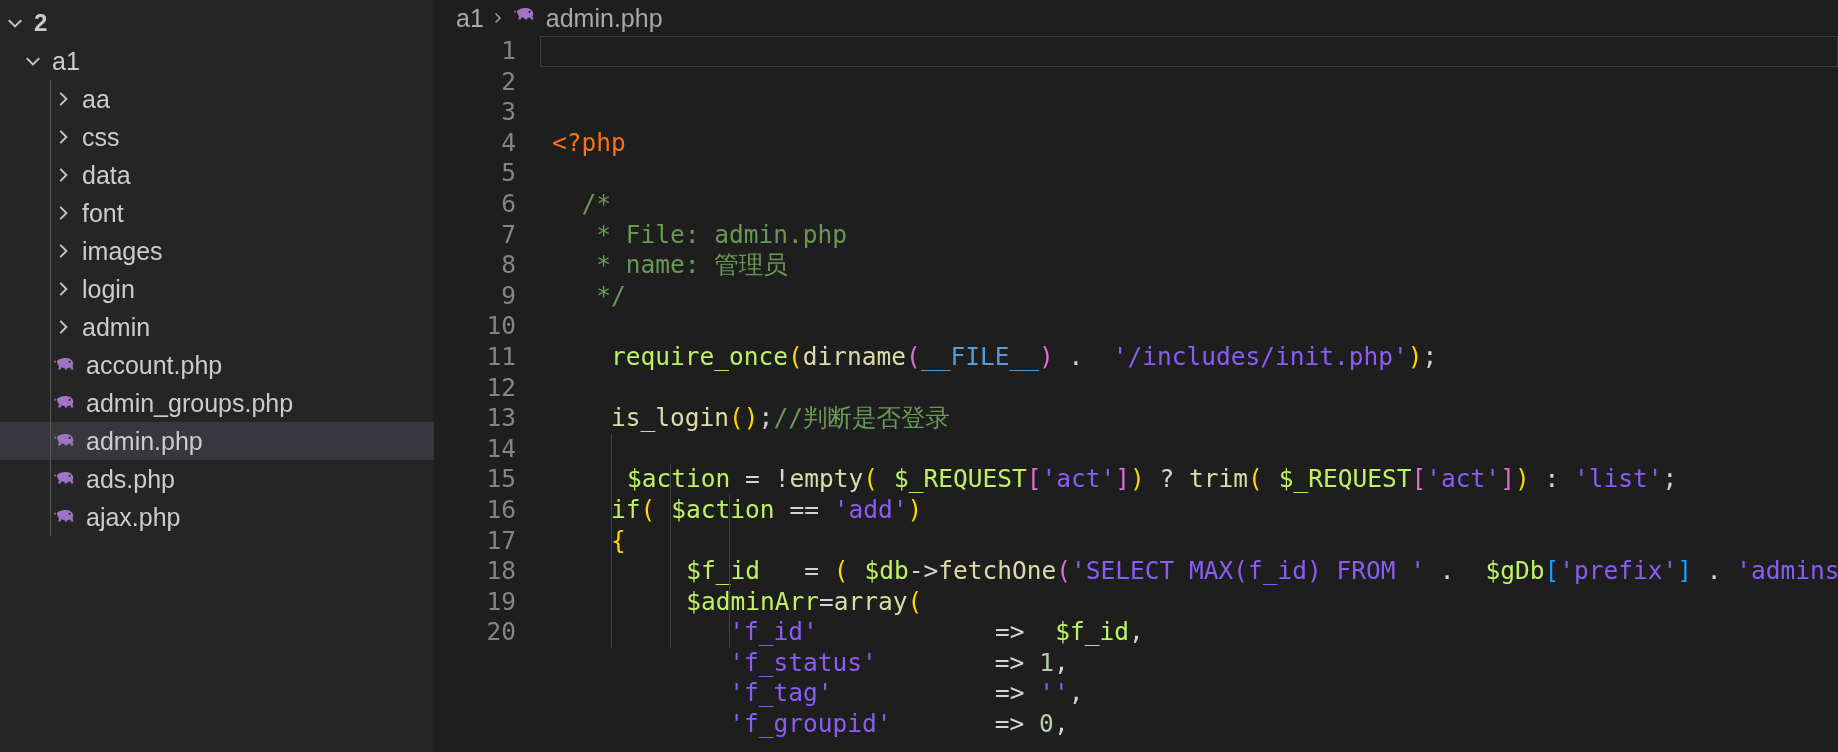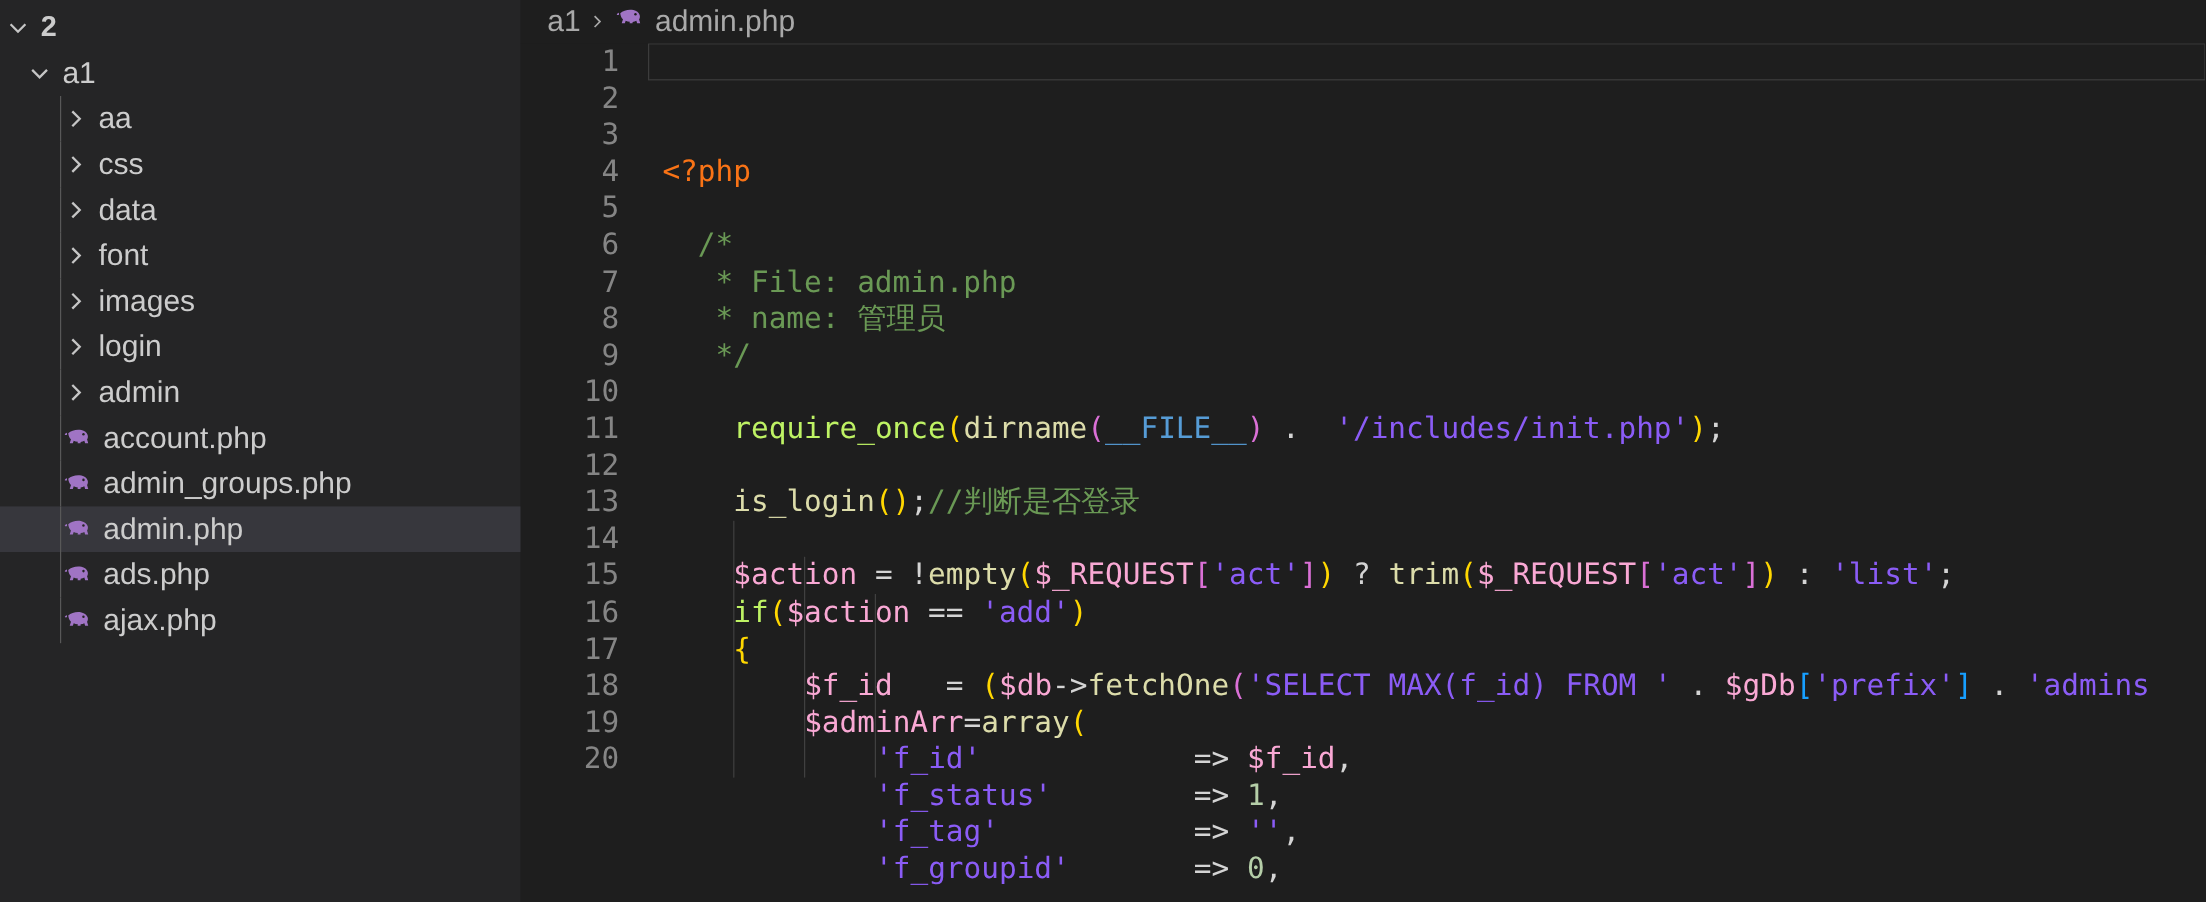--- a/index.html
+++ b/index.html
@@ -153,21 +153,21 @@
   }
   
   .code-guide {
     position: absolute;
     width: 1px;
     background: #404040;
   }
   .t-kw      { color: #bef264; }
   .t-kw2     { color: #569cd6; }
   .t-fn      { color: #dcdcaa; }
-  .t-var     { color: #f9a8d4; }
+  .t-var     { color: #bef264; margin-left: 16px; }
   .t-str     { color: #8b5cf6; }
   .t-num     { color: #b5cea8; }
   .t-cmt     { color: #6a9955; }
   .t-tag     { color: #f97316; }
   .b1        { color: #ffd700; }
   .b2        { color: #da70d6; }
   .b3        { color: #179fff; }
   .t-op      { color: #d4d4d4; }
 </style>
 </head>

